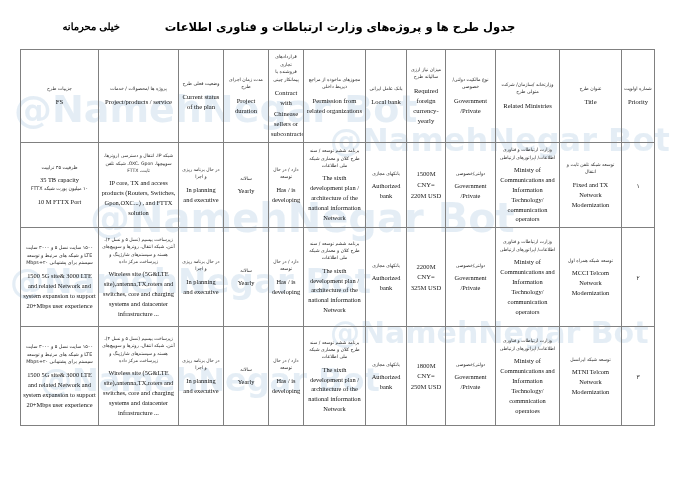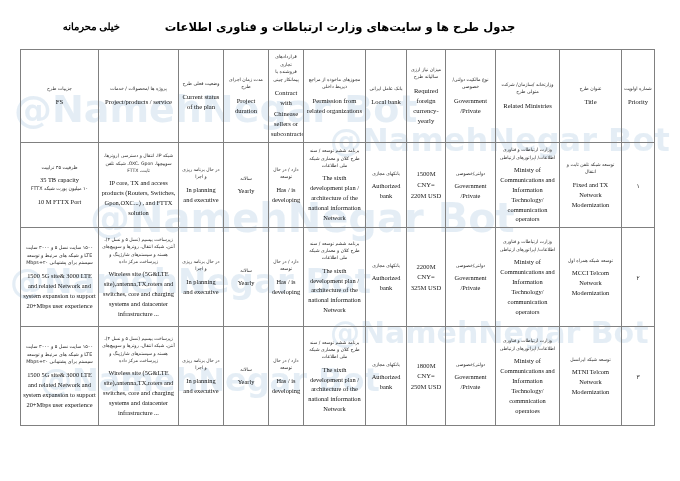--- a/index.html
+++ b/index.html
@@ -66,21 +66,21 @@
     font-family: "DejaVu Sans", sans-serif;
     font-weight: bold;
     font-size: 11.5px;
     direction: rtl;
     color: #000;
   }
   .doc-classification {
     position: absolute;
     top: 21px;
     right: 560px;
-    font-family: Liberation Serif, serif;
+    font-family: Liberation Sans, sans-serif;
     font-weight: bold;
     font-size: 10px;
     direction: rtl;
     color: #000;
     white-space: nowrap;
   }
 
   
   .tbl-wrap {
     position: absolute;
@@ -160,21 +160,21 @@
   <div class="watermark">
     <div class="wm-text wm-a">@NamehNegar Bot</div>
     <div class="wm-text wm-b">@NamehNegar Bot</div>
     <div class="wm-text wm-c">@NamehNegar Bot</div>
     <div class="wm-text wm-d">@NamehNegar Bot</div>
     <div class="wm-text wm-e">@NamehNegar Bot</div>
     <div class="wm-text wm-f">@NamehNegar Bot</div>
   </div>
 
   <div class="doc-head">
-    <div class="doc-title">جدول طرح ها و سایت‌های وزارت ارتباطات و فناوری اطلاعات</div>
+    <div class="doc-title">جدول طرح ها و پروژه‌های وزارت ارتباطات و فناوری اطلاعات</div>
     <div class="doc-classification">خیلی محرمانه</div>
   </div>
 
   <div class="tbl-wrap">
     <table class="grid">
       <colgroup>
         <col class="c-priority">
           <col class="c-title">
           <col class="c-ministry">
           <col class="c-owner">

